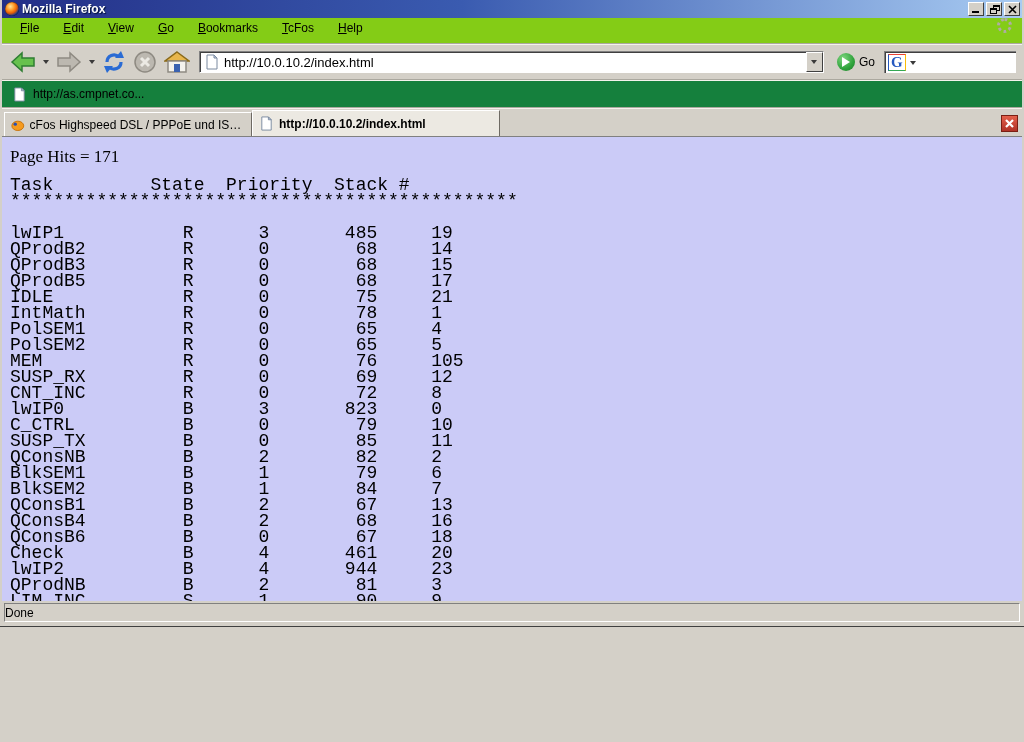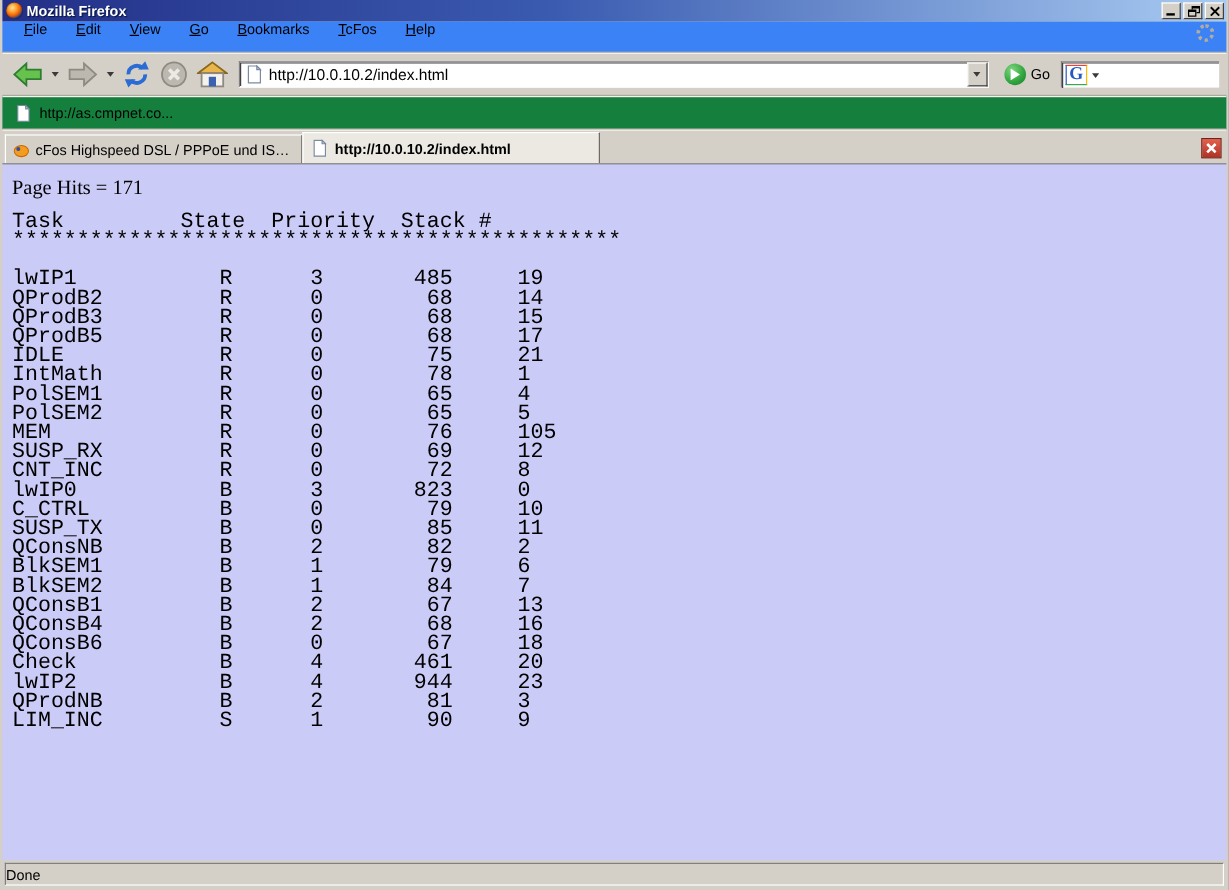--- a/index.html
+++ b/index.html
@@ -2,21 +2,21 @@
 <html><head>
 <meta charset="utf-8">
 <style>
   * { margin:0; padding:0; box-sizing:border-box; }
   html,body { width:1024px; height:742px; overflow:hidden; }
   body {
     font-family:"Liberation Sans", sans-serif;
     font-size:12px; color:#000;
     background:#d4d0c8;
   }
-  .window { width:1024px; height:742px; display:flex; flex-direction:column;
+  .window { width:1024px; height:626px; display:flex; flex-direction:column;
     border-left:2px solid #d4d0c8; border-right:2px solid #d4d0c8; border-bottom:2px solid #d4d0c8;
     outline:1px solid #404040; }
 
   
   .titlebar { height:18px; flex:0 0 18px; display:flex; align-items:center;
     background:linear-gradient(90deg,#232f87 0%, #3a5bb0 45%, #a8cbf2 100%);
     padding:0 2px; }
   .fx-logo { width:14px; height:14px; border-radius:50%; margin:0 3px 0 1px;
     background:radial-gradient(circle at 38% 32%, #ffe49a 0%, #ff9c2a 30%, #e85d04 52%, #1a3a8a 72%, #0a2468 100%);
     box-shadow:inset 0 0 1px #000; }
@@ -26,22 +26,22 @@
     border-top:1px solid #fff; border-left:1px solid #fff;
     border-right:1px solid #404040; border-bottom:1px solid #404040; }
   .glyph-min { position:absolute; left:3px; bottom:2px; width:7px; height:2px; background:#000; }
   .glyph-restore { position:absolute; left:3px; top:2px; width:10px; height:9px; }
   .glyph-restore .r1 { position:absolute; right:0; top:0; width:7px; height:6px; border:1px solid #000; border-top-width:2px; background:#d4d0c8; }
   .glyph-restore .r2 { position:absolute; left:0; bottom:0; width:7px; height:6px; border:1px solid #000; border-top-width:2px; background:#d4d0c8; }
   .glyph-close { position:absolute; inset:0; }
   .glyph-close svg { display:block; margin:2px auto 0; }
 
   
-  .menubar { height:26px; flex:0 0 26px; display:flex; align-items:flex-end;
-    background:#3b82f6; padding:8px 6px; border-bottom:1px solid #aba89f; }
+  .menubar { height:26px; flex:0 0 26px; display:flex; align-items:flex-start;
+    background:#84cc16; padding:0 6px; border-bottom:1px solid #aba89f; }
   .menu-item { padding:3px 12px 4px 12px; cursor:default; }
   .menu-item .accel { text-decoration:underline; }
   .throbber { margin-left:auto; width:15px; height:15px; border-radius:50%;
     border:3px dotted #b0aca4; margin-right:4px; }
 
   
   .navbar { height:36px; flex:0 0 36px; display:flex; align-items:center;
     background:#d4d0c8; padding:0 6px; border-top:1px solid #f4f2ec; border-bottom:1px solid #aba89f; gap:3px; }
   .nav-btn { display:flex; align-items:center; justify-content:center; height:28px; padding:0 2px; }
   .caret { width:0; height:0; border-left:3px solid transparent; border-right:3px solid transparent; border-top:4px solid #3a3a3a; margin:0 2px; }

